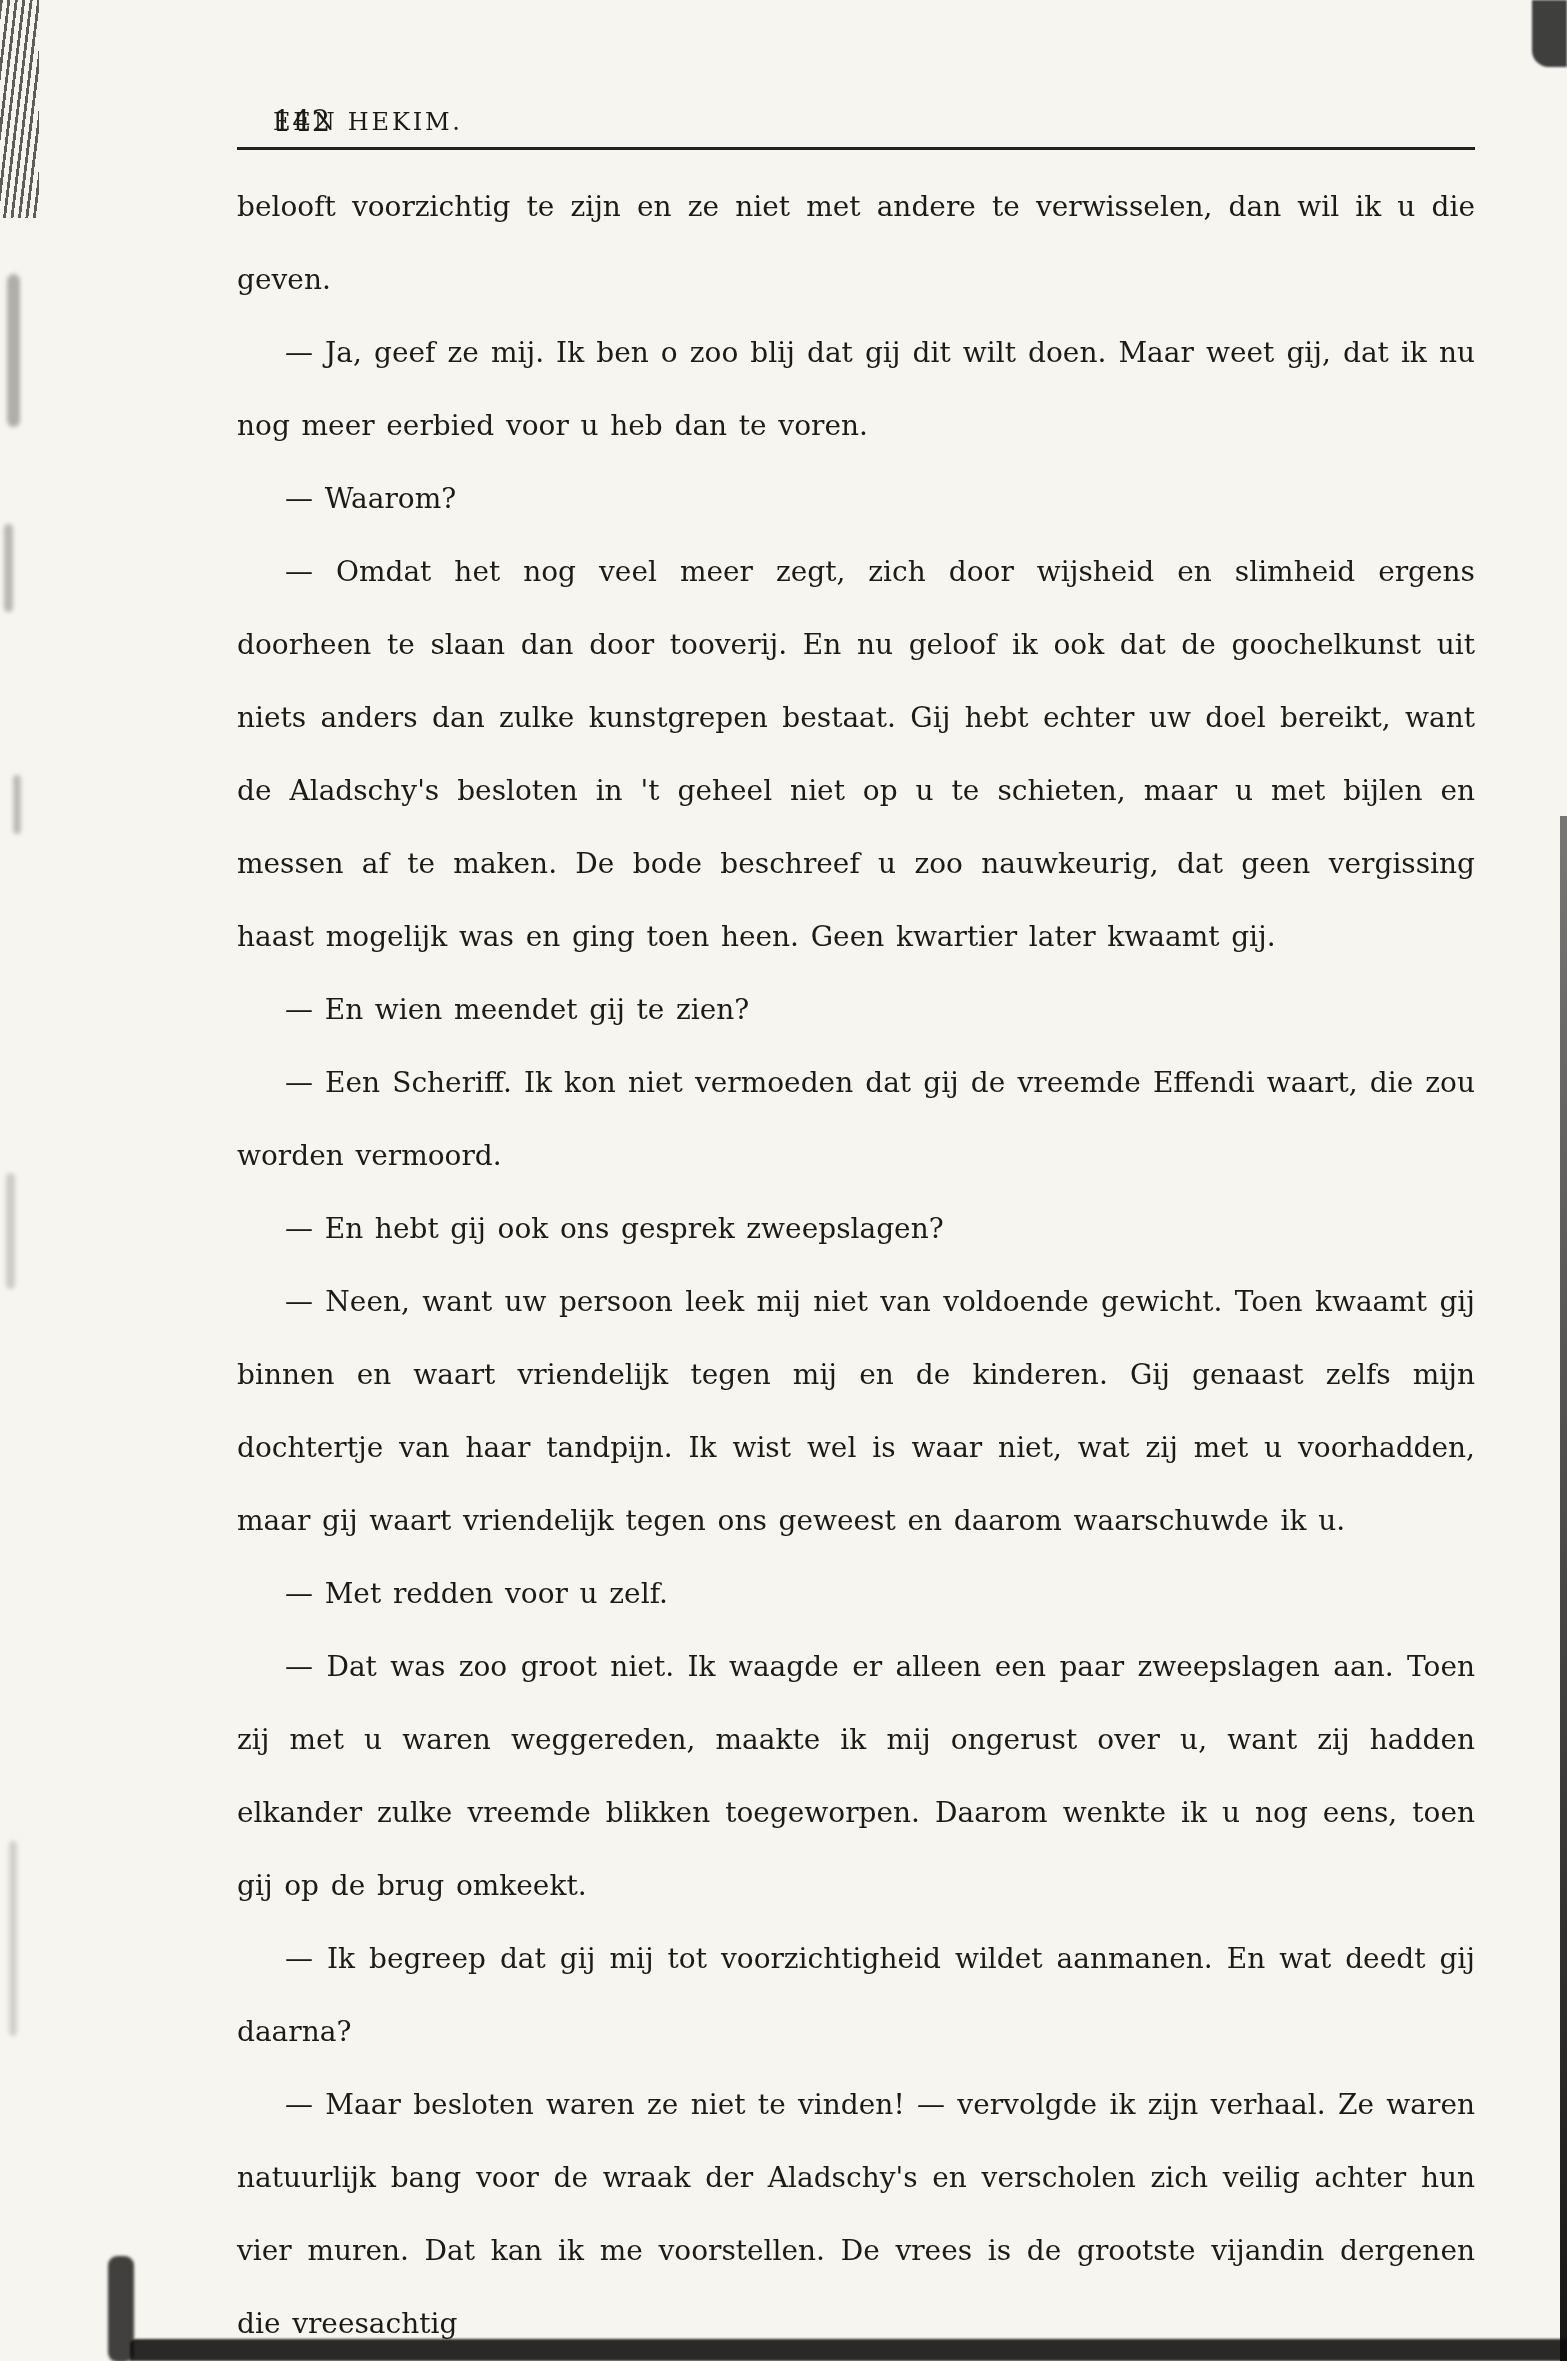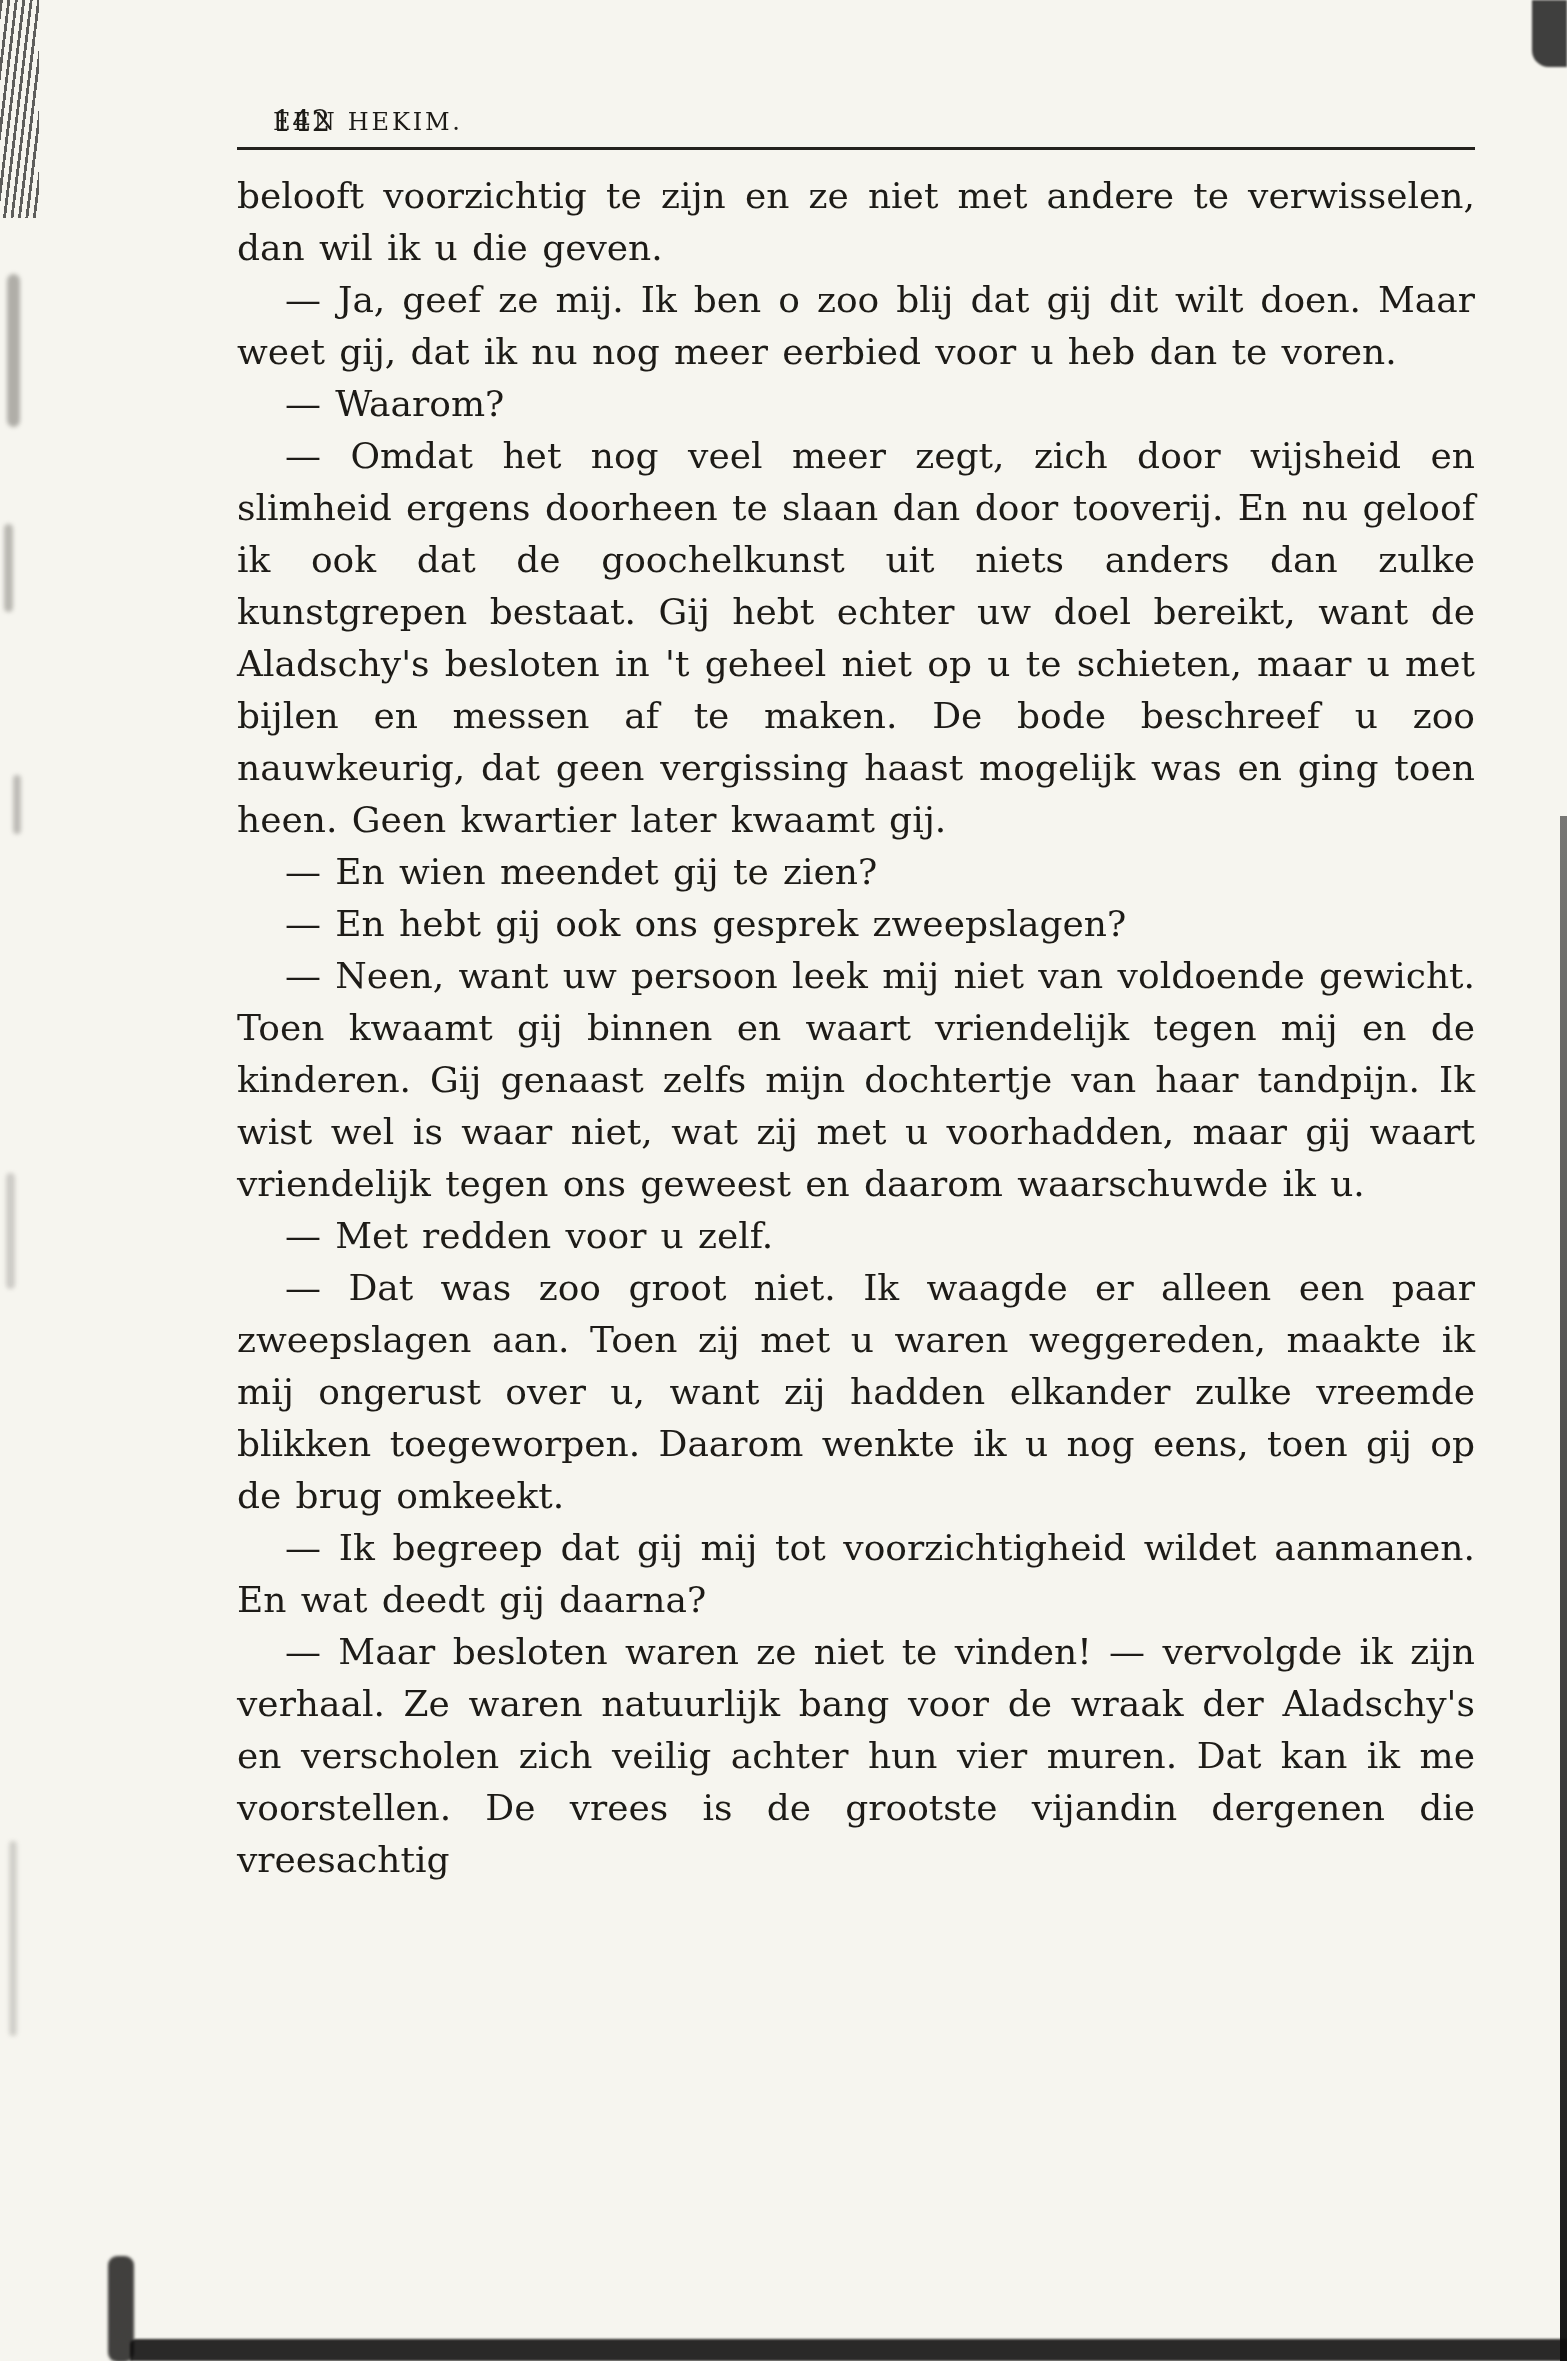--- a/index.html
+++ b/index.html
@@ -47,22 +47,22 @@
     font-size: 24px;
     letter-spacing: 2.8px;
   }
   .head-rule {
     height: 2.8px;
     background: #24221e;
     margin-top: 1.9px;
   }
   .text-block {
     margin-top: 20.4px;
-    font-size: 36px;
-    line-height: 52px;
+    font-size: 28px;
+    line-height: 73px;
     text-align: justify;
     word-spacing: 2.8px;
   }
   .text-block p {
     margin: 0;
     padding: 0;
   }
   .p-first { text-indent: 0; }
   .p-indent { text-indent: 48px; }
 
@@ -116,20 +116,21 @@
       <span class="running-title">EEN HEKIM.</span>
     </header>
     <div class="head-rule"></div>
 
     <main class="text-block">
       <p class="p-first">belooft voorzichtig te zijn en ze niet met andere te verwisselen, dan wil ik u die geven.</p>
       <p class="p-indent">— Ja, geef ze mij. Ik ben o zoo blij dat gij dit wilt doen. Maar weet gij, dat ik nu nog meer eerbied voor u heb dan te voren.</p>
       <p class="p-indent">— Waarom?</p>
       <p class="p-indent">— Omdat het nog veel meer zegt, zich door wijsheid en slimheid ergens doorheen te slaan dan door tooverij. En nu geloof ik ook dat de goochelkunst uit niets anders dan zulke kunstgrepen bestaat. Gij hebt echter uw doel bereikt, want de Aladschy's besloten in 't geheel niet op u te schieten, maar u met bijlen en messen af te maken. De bode beschreef u zoo nauwkeurig, dat geen vergissing haast mogelijk was en ging toen heen. Geen kwartier later kwaamt gij.</p>
       <p class="p-indent">— En wien meendet gij te zien?</p>
+      <p class="p-indent">— Een Scheriff. Ik kon niet vermoeden dat gij de vreemde Effendi waart, die zou worden vermoord.</p>
       <p class="p-indent">— En hebt gij ook ons gesprek zweepslagen?</p>
       <p class="p-indent">— Neen, want uw persoon leek mij niet van voldoende gewicht. Toen kwaamt gij binnen en waart vriendelijk tegen mij en de kinderen. Gij genaast zelfs mijn dochtertje van haar tandpijn. Ik wist wel is waar niet, wat zij met u voorhadden, maar gij waart vriendelijk tegen ons geweest en daarom waarschuwde ik u.</p>
       <p class="p-indent">— Met redden voor u zelf.</p>
       <p class="p-indent">— Dat was zoo groot niet. Ik waagde er alleen een paar zweepslagen aan. Toen zij met u waren weggereden, maakte ik mij ongerust over u, want zij hadden elkander zulke vreemde blikken toegeworpen. Daarom wenkte ik u nog eens, toen gij op de brug omkeekt.</p>
       <p class="p-indent">— Ik begreep dat gij mij tot voorzichtigheid wildet aanmanen. En wat deedt gij daarna?</p>
       <p class="p-indent">— Maar besloten waren ze niet te vinden! — vervolgde ik zijn verhaal. Ze waren natuurlijk bang voor de wraak der Aladschy's en verscholen zich veilig achter hun vier muren. Dat kan ik me voorstellen. De vrees is de grootste vijandin dergenen die vreesachtig</p>
     </main>
   </div>
 </div>
 

